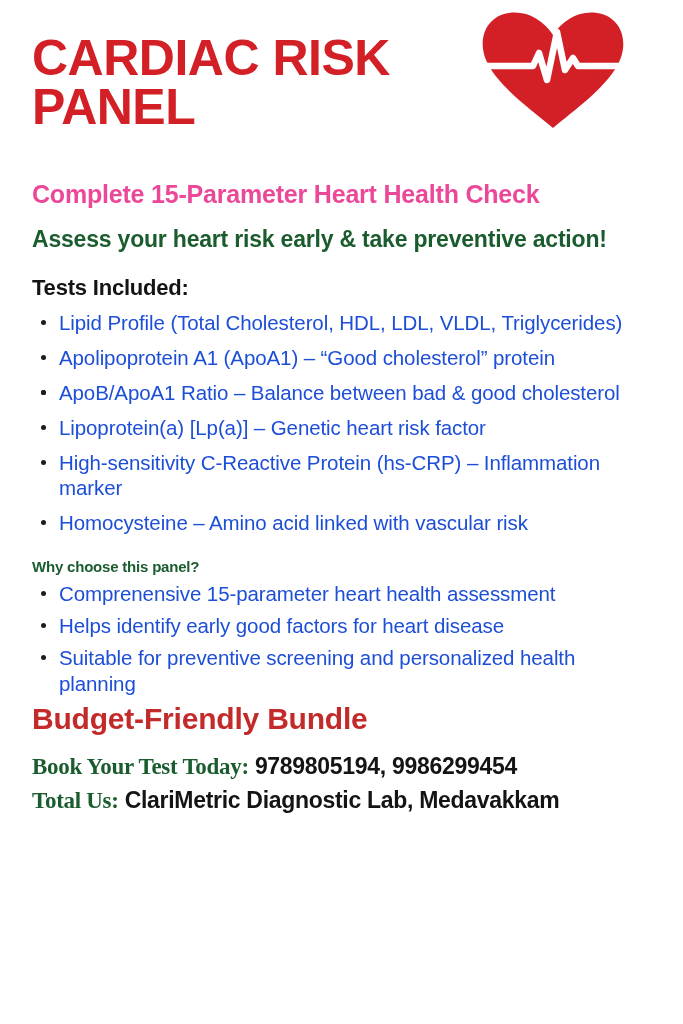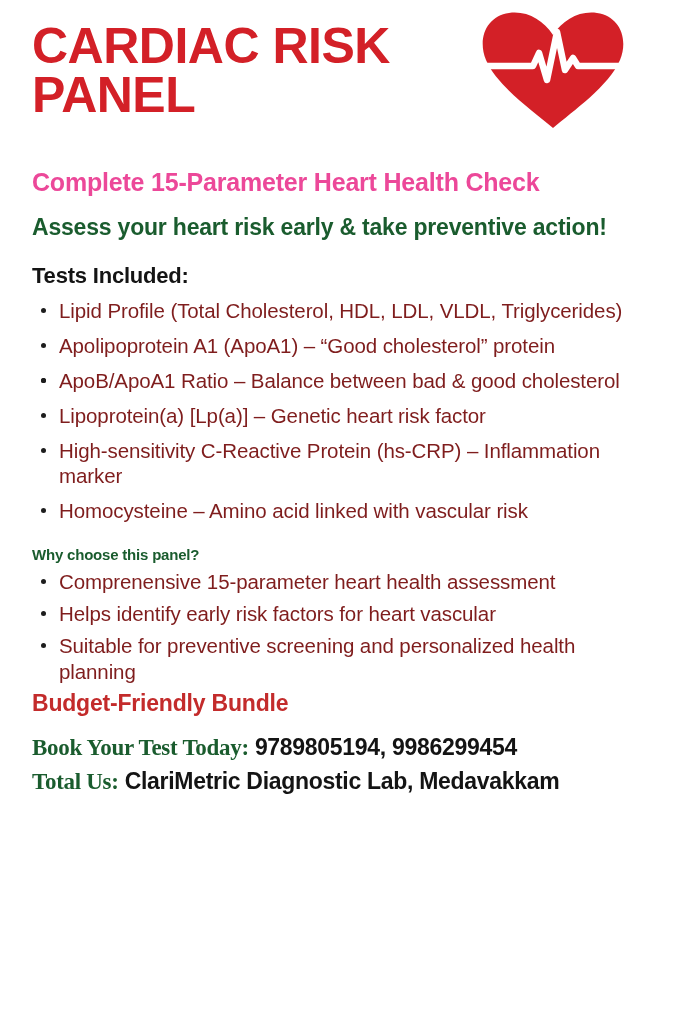--- a/index.html
+++ b/index.html
@@ -21,21 +21,21 @@
     width: 683px;
     height: 1024px;
     background: #ffffff;
     box-sizing: border-box;
     padding: 0 32px;
   }
 
   
   .header {
     position: relative;
-    padding-top: 22px;
+    padding-top: 34px;
     min-height: 132px;
   }
   .title {
     margin: 0;
     font-size: 50px;
     line-height: 0.97;
     font-weight: 700;
     letter-spacing: -0.5px;
     color: #D32027;
     max-width: 460px;
@@ -90,39 +90,39 @@
     list-style: none;
     margin: 0;
     padding: 0;
   }
   ul.bullets li {
     position: relative;
     padding-left: 27px;
     margin: 0 0 9px 0;
     font-size: 20.5px;
     line-height: 1.26;
-    color: #7f1d1d;
+    color: #1d4ed8;
     font-weight: 400;
     letter-spacing: -0.1px;
   }
   ul.bullets li .dot {
     position: absolute;
     left: 9px;
     top: 10px;
     width: 5px;
     height: 5px;
     border-radius: 50%;
     background: #1d1d1d;
   }
   ul.bullets.tight li { margin-bottom: 6px; }
 
   
   .budget {
     margin: 4px 0 0 0;
-    font-size: 23px;
+    font-size: 30px;
     font-weight: 700;
     color: #C32B2B;
     letter-spacing: -0.2px;
   }
   .contact {
     margin: 16px 0 0 0;
     font-size: 23px;
     font-weight: 700;
     line-height: 1.3;
     letter-spacing: -0.3px;
@@ -157,21 +157,21 @@
     <li><span class="dot"></span></li>
     <li><span class="dot"></span><span>ApoB/ApoA1 Ratio – Balance between bad &amp; good cholesterol</span></li>
     <li><span class="dot"></span><span>Lipoprotein(a) [Lp(a)] – Genetic heart risk factor</span></li>
     <li><span class="dot"></span><span>High-sensitivity C-Reactive Protein (hs-CRP) – Inflammation marker</span></li>
     <li><span class="dot"></span><span>Homocysteine – Amino acid linked with vascular risk</span></li>
   </ul>
 
   <h2 class="section-head-green">Why choose this panel?</h2>
   <ul class="bullets tight">
     <li><span class="dot"></span><span>Comprenensive 15-parameter heart health assessment</span></li>
-    <li><span class="dot"></span><span>Helps identify early risk factors for heart vascular</span></li>
+    <li><span class="dot"></span><span>Helps identify early good factors for heart disease</span></li>
     <li><span class="dot"></span><span>Suitable for preventive screening and personalized health planning</span></li>
   </ul>
 
   <p class="budget">Budget-Friendly Bundle</p>
 
   <div class="contact">
     <div class="contact-line">
       <span class="lbl">Book Your Test Today:</span>
       <span class="val">9789805194, 9986299454</span>
     </div>

